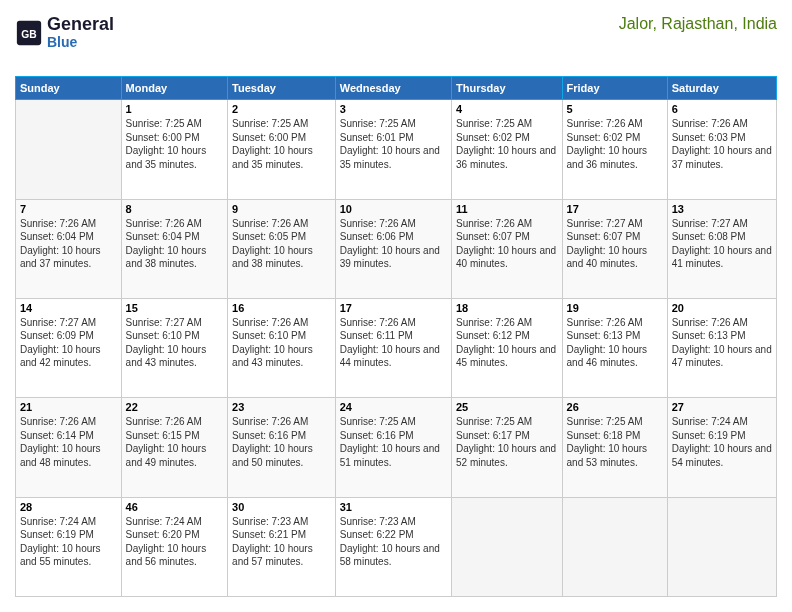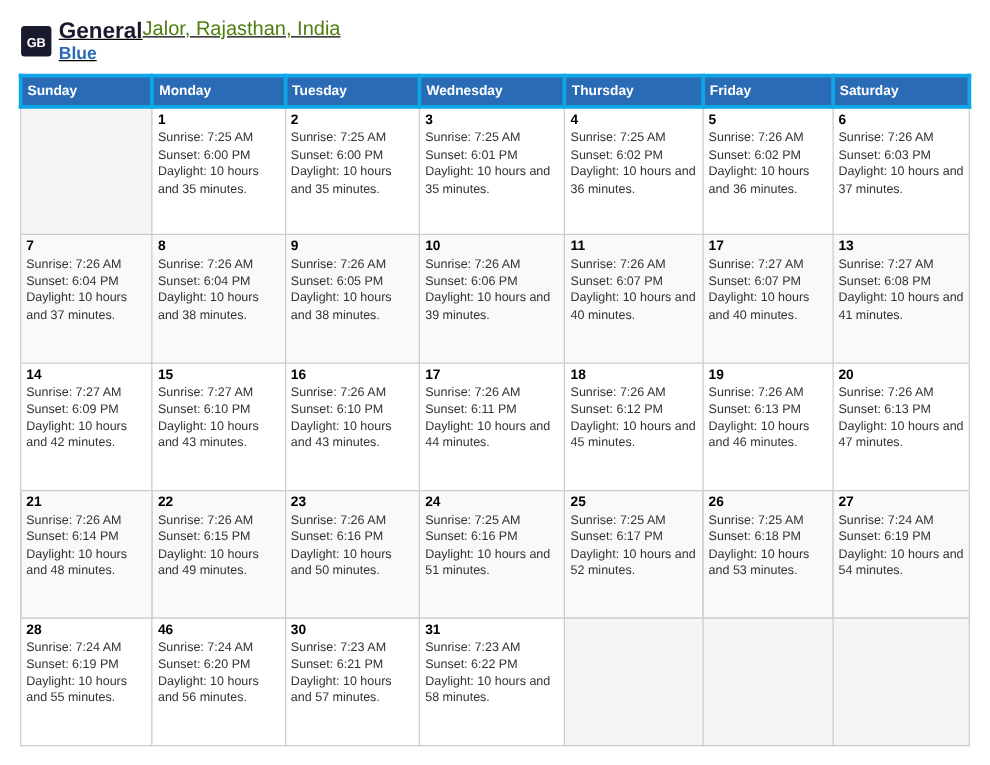--- a/index.html
+++ b/index.html
@@ -12,24 +12,23 @@
     }
     .page {
       width: 792px;
       height: 612px;
       padding: 15px;
       display: flex;
       flex-direction: column;
     }
     .header {
       display: flex;
-      justify-content: flex-start;
+      justify-content: space-between;
       align-items: flex-start;
-      margin-bottom: 9px;
-      text-decoration: underline;
+      margin-bottom: 26px;
     }
     .logo {
       display: flex;
       align-items: center;
       gap: 4px;
     }
     .logo-icon {
       width: 28px;
       height: 28px;
     }
@@ -50,21 +49,21 @@
       border-collapse: collapse;
       flex: 1;
       font-size: 10px;
     }
     .calendar-table th {
       background-color: #2a6bb5;
       color: #fff;
       padding: 5px 4px;
       text-align: left;
       font-size: 11px;
-      border: 3px solid #0ea5e9;
+      border: 1px solid #0ea5e9;
     }
     .calendar-table td {
       border: 1px solid #ccc;
       vertical-align: top;
       padding: 3px 4px;
       min-height: 70px;
       height: 78px;
       background: #fff;
     }
     .calendar-table tr:nth-child(even) td {

